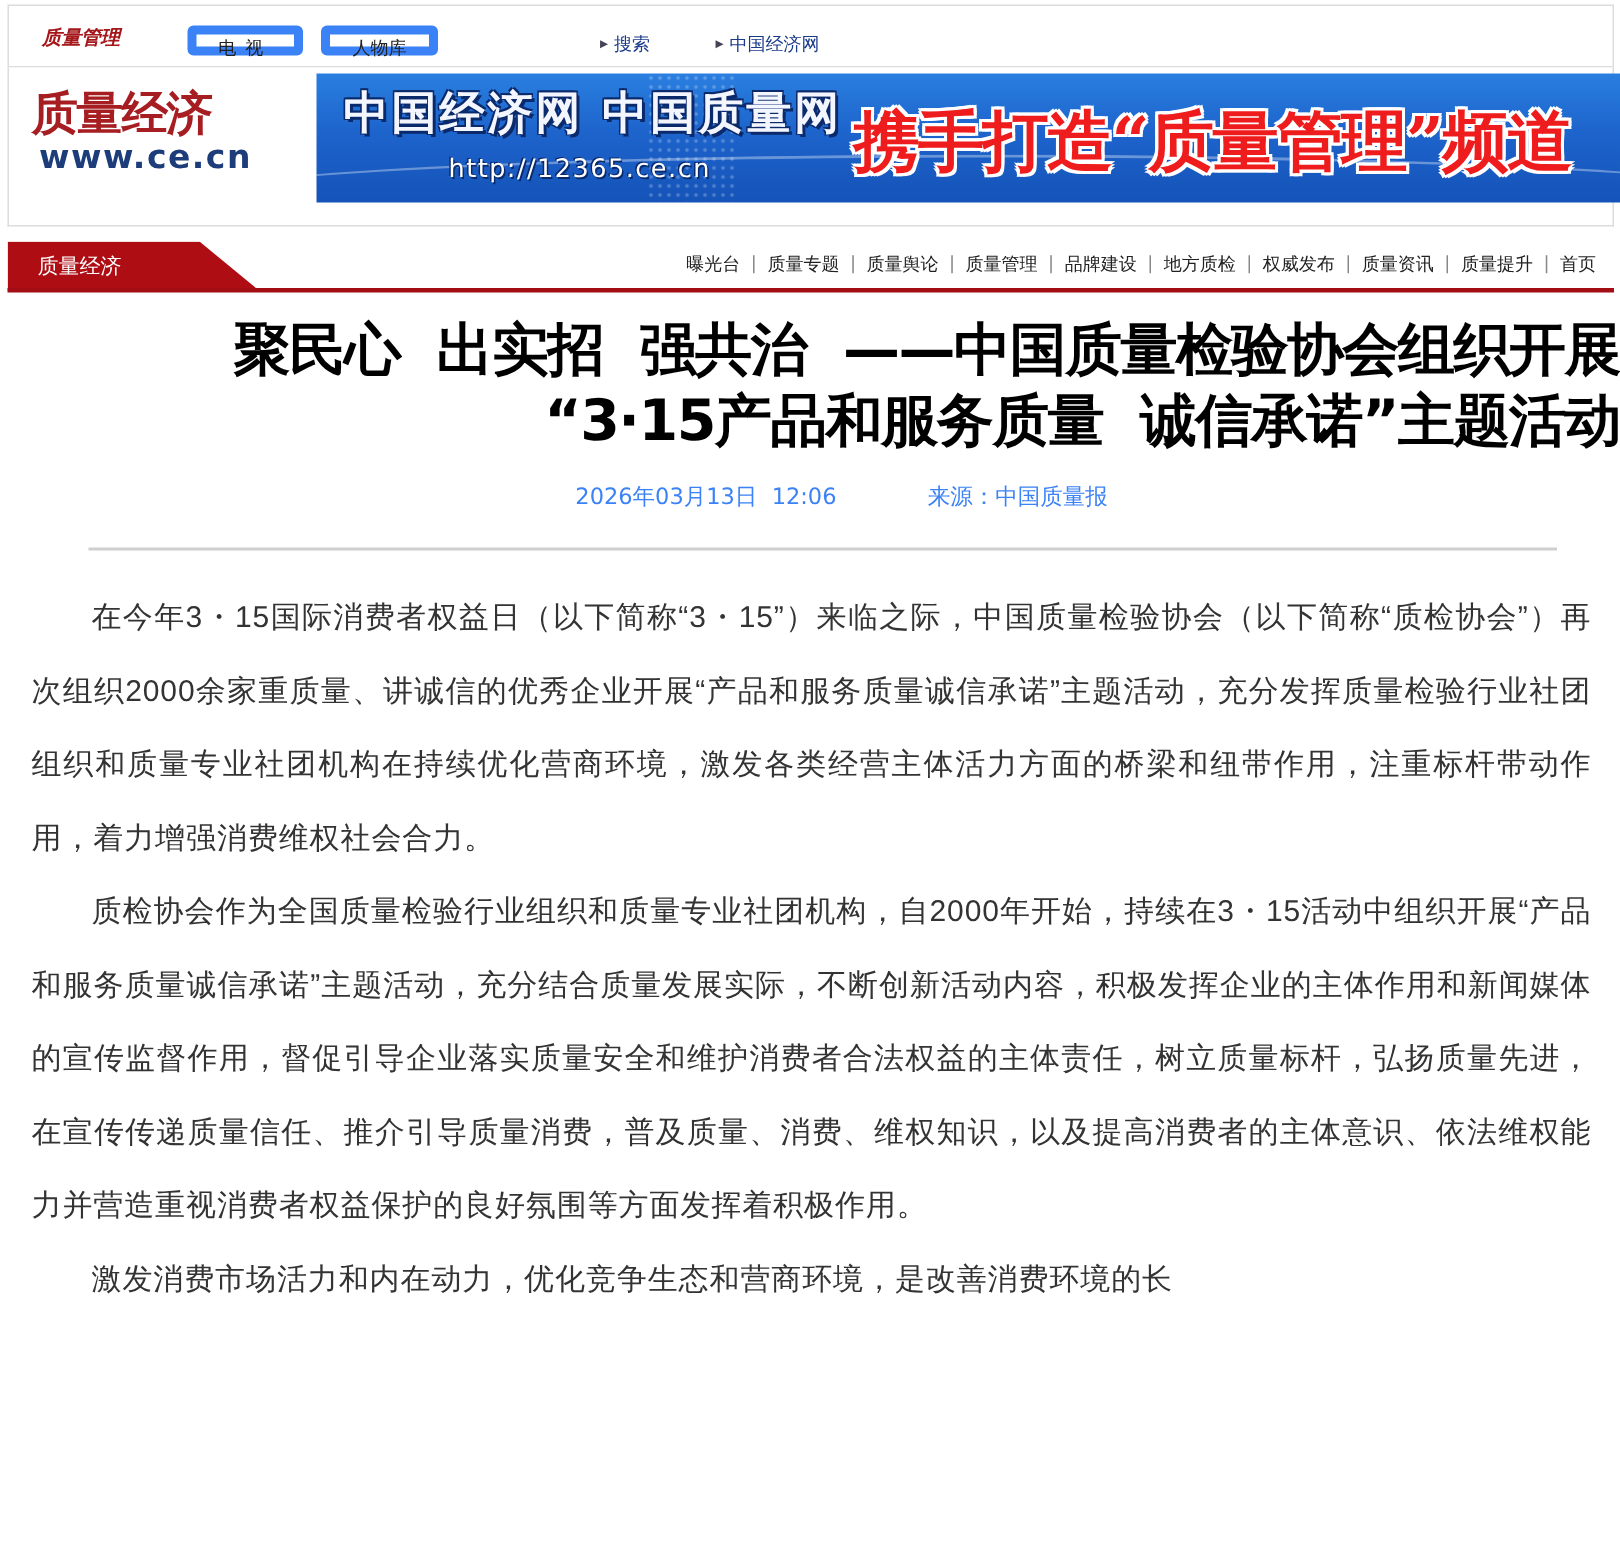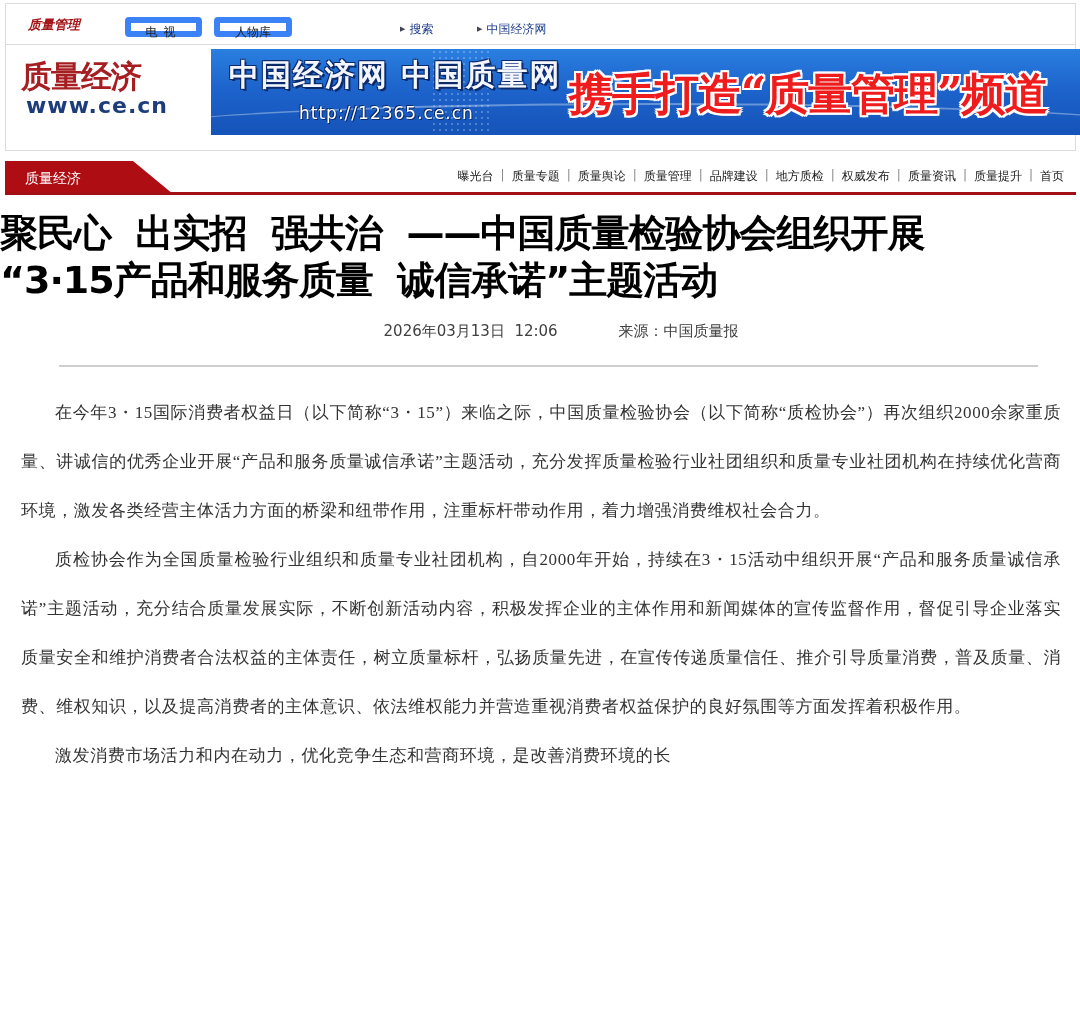--- a/index.html
+++ b/index.html
@@ -81,34 +81,34 @@
     position: absolute; left: 20px; top: 2px; font-size: 14px; color: #fff; line-height: 30px;
     letter-spacing: 0px; z-index: 2;
   }
   .channel-line { position: absolute; left: 0; top: 31px; width: 1071px; height: 3px; background: #a30e14; }
   .channel-nav { position: absolute; right: 12px; top: 7px; display: flex; font-size: 12px; color: #222; }
   .channel-nav .item { cursor: pointer; }
   .channel-nav .sep { color: #888; margin: 0 7px; }
 
   
   .headline {
-    position: absolute; left: 0; top: 210px; width: 1080px; text-align: left;
+    position: absolute; left: 0; top: 210px; width: 1080px; text-align: right;
     font-family: "DejaVu Sans", sans-serif; font-weight: bold; font-size: 38px; color: #000;
     line-height: 47px; letter-spacing: -1px;
   }
   .meta {
     position: absolute; left: 0; top: 322px; width: 1080px; text-align: center;
-    font-size: 15px; color: #404040; padding-left: 42px;
+    font-size: 15px; color: #3b82f6; padding-left: 42px;
   }
   .meta .date { margin-right: 56px; }
   .divider { position: absolute; left: 59px; top: 365px; width: 979px; height: 2px; background: #cfcfcf; }
 
   .body { position: absolute; left: 21px; top: 388px; width: 1040px; }
   .body p {
-    font-family: Liberation Serif, serif; font-size: 17px; line-height: 49px;
+    font-family: Liberation Sans, sans-serif; font-size: 20px; line-height: 49px;
     color: #333; text-indent: 2em; letter-spacing: 0.6px; text-align: justify; margin-bottom: 0;
   }
 </style>
 </head>
 <body>
 
 <div class="top-strip">
   <span class="brand-mini">质量管理</span>
   <div class="pill tv">电视</div>
   <div class="pill people">人物库</div>

